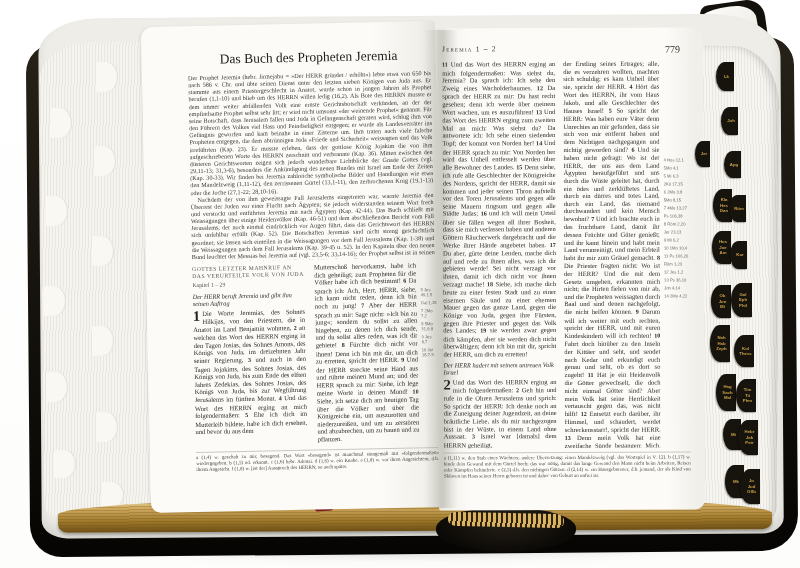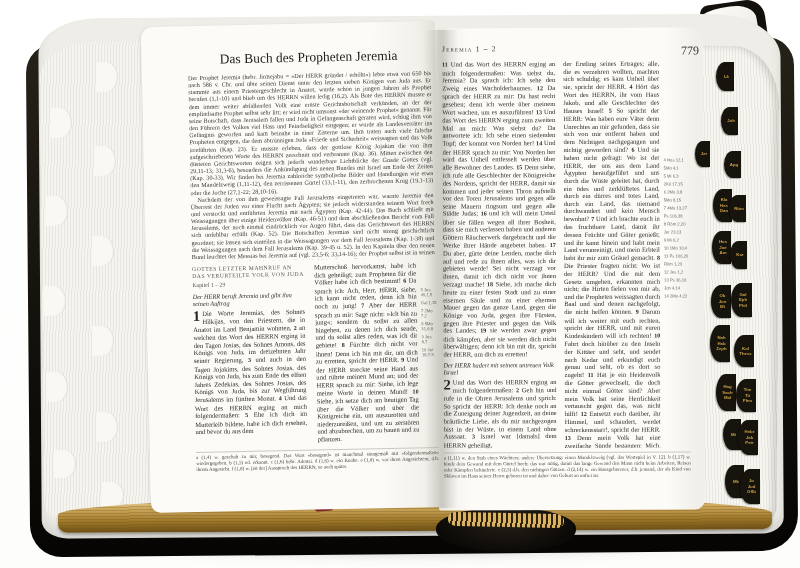--- a/index.html
+++ b/index.html
@@ -30,21 +30,21 @@
   .sec-head{font-size:5.7px;line-height:7px;letter-spacing:.5px;text-transform:uppercase;color:#55534c;margin:0 0 2px 0}
   .kapitel{font-size:5.8px;color:#55534c;margin:0 0 5px 0}
   .pericope{font-style:italic;font-size:6.3px;line-height:7.2px;margin:0 0 3px 0}
   .dropcap{float:left;font-size:14.5px;line-height:12px;font-weight:bold;margin:0 2px 0 0;color:#23221e}
   .lp-col1{position:absolute;left:46px;top:240px;width:112px;height:182px;overflow:hidden}
   .lp-col2{position:absolute;left:168px;top:240px;width:102px;height:182px;overflow:hidden}
   .lp-refs{position:absolute;left:274px;top:266px;width:16px;height:150px;overflow:hidden}
   .footnotes{font-size:5px;line-height:6.1px;text-align:justify;color:#45443f;border-top:.5px solid #c9c8c0;padding-top:2px;overflow:hidden}
   .lp-foot{position:absolute;left:46px;right:5px;top:426px;height:52px}
   .rp-head{position:absolute;left:5px;top:16px;width:220px;font-variant:small-caps;letter-spacing:1.2px;font-size:7.6px;color:#33322d}
-  .rp-num{position:absolute;left:244px;top:16px;font-size:12px;color:#33322d}
+  .rp-num{position:absolute;left:228px;top:16px;font-size:10px;color:#33322d}
   .rp-col1{position:absolute;left:5px;top:32px;width:113px;height:388px;overflow:hidden}
   .rp-col2{position:absolute;left:126px;top:32px;width:96px;height:388px;overflow:hidden}
   .rp-refs{position:absolute;left:226px;top:130px;width:26px;height:290px;overflow:hidden}
   .rp-foot{position:absolute;left:5px;top:424px;width:247px;height:54px}
   .refs{font-family:"Liberation Sans",sans-serif;font-size:4.2px;line-height:5px;color:#6a6962}
   .ref{margin:0 0 3px 0}
   .tabs{position:absolute;inset:0;z-index:50;pointer-events:none}
   .tab{position:absolute;background:#17130d;border-radius:50% 0 0 50%/50% 0 0 50%;color:#c9a24a;display:flex;flex-direction:column;align-items:center;justify-content:center;font-family:"Liberation Sans",sans-serif;font-weight:bold;font-size:4.3px;line-height:1.25;text-align:center;box-shadow:-1px 1px 1px rgba(0,0,0,.3);pointer-events:auto}
   .tab div{padding-left:3px}
 </style>

